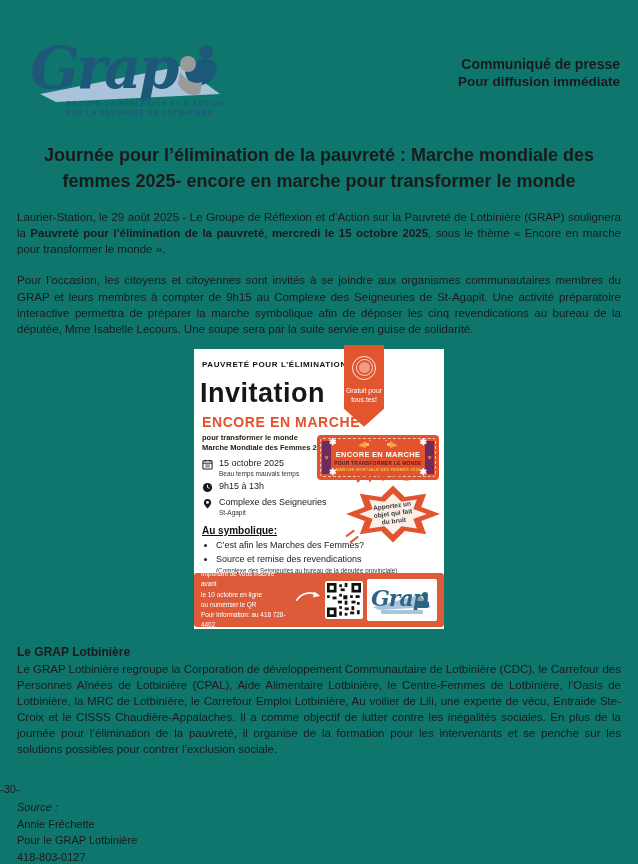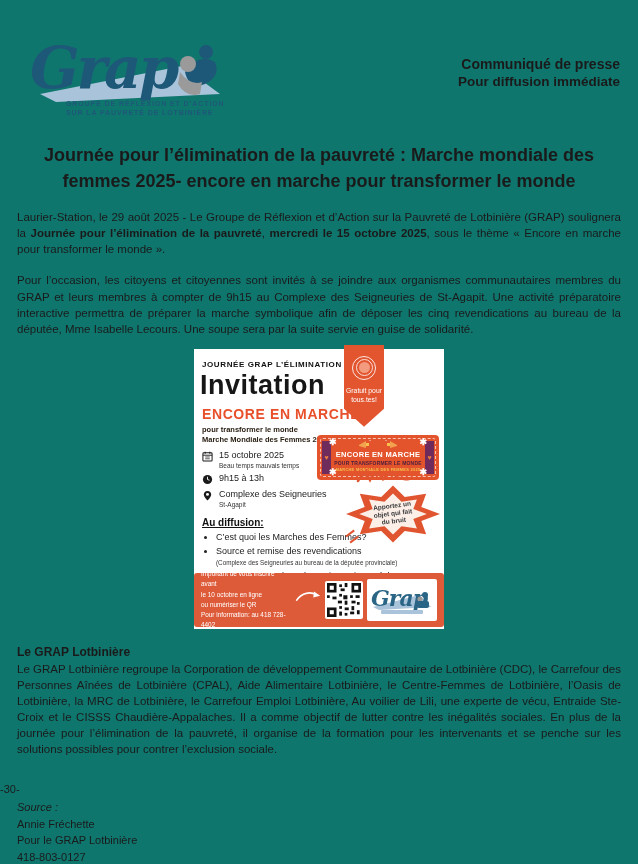--- a/index.html
+++ b/index.html
@@ -20,21 +20,21 @@
     margin:20px auto 0; width:92%; text-align:center;
     font-size:18px; font-weight:bold; line-height:1.45;
   }
 
   
   .para { margin:15px 17px 0; font-size:11.5px; line-height:1.4; text-align:justify; }
 
   
   .flyer { position:relative; width:250px; height:280px; margin:12px auto 0; background:#fff; }
   .flyer-kicker { padding-top:10px; padding-left:8px; font-size:8px; font-weight:bold; letter-spacing:.6px; line-height:1.45; color:#111; }
-  .flyer-invitation { padding-left:6px; font-size:27px; font-weight:800; letter-spacing:.5px; color:#161616; margin-top:0; }
+  .flyer-invitation { padding-left:6px; font-size:27px; font-weight:800; letter-spacing:.5px; color:#161616; margin-top:8px; }
   .flyer-sub1 { padding-left:8px; font-size:14px; font-weight:800; letter-spacing:.6px; color:#E8502B; margin-top:5px; }
   .flyer-sub2 { padding-left:8px; font-size:7.5px; font-weight:bold; color:#2b2014; line-height:1.3; margin-top:3px; }
   .info-rows { margin-top:6px; padding-left:8px; }
   .info-row { display:flex; align-items:flex-start; margin-top:5px; }
   .info-icon { width:11px; margin-right:6px; flex:0 0 11px; }
   .info-text { font-size:9px; color:#222; line-height:1.1; }
   .info-sub { font-size:6.5px; color:#333; margin-top:1px; }
   .program-heading { margin:9px 0 0 8px; font-size:10px; font-weight:800; text-decoration:underline; color:#111; }
   .program-list { margin:4px 0 0 22px; width:215px; }
   .program-list li { font-size:9px; color:#222; margin-top:3px; line-height:1.25; }
@@ -110,28 +110,28 @@
       </svg>
     </div>
     <div class="release-block">
       <div class="release-type">Communiqué de presse</div>
       <div class="release-subtype">Pour diffusion immédiate</div>
     </div>
   </div>
 
   <h1 class="doc-title">Journée pour l’élimination de la pauvreté : Marche mondiale des femmes 2025- encore en marche pour transformer le monde</h1>
 
-  <p class="para"><span>Laurier-Station, le 29 août 2025 - Le Groupe de Réflexion et d’Action sur la Pauvreté de Lotbinière (GRAP) soulignera la </span><b>Journée pour l’élimination de la pauvreté</b><span>, </span><b>mercredi le 15 octobre 2025</b><span>, sous le thème « Encore en marche pour transformer le monde ».</span></p>
+  <p class="para"><span>Laurier-Station, le 29 août 2025 - Le Groupe de Réflexion et d’Action sur la Pauvreté de Lotbinière (GRAP) soulignera la </span><b>Pauvreté pour l’élimination de la pauvreté</b><span>, </span><b>mercredi le 15 octobre 2025</b><span>, sous le thème « Encore en marche pour transformer le monde ».</span></p>
 
   <p class="para">Pour l’occasion, les citoyens et citoyennes sont invités à se joindre aux organismes communautaires membres du GRAP et leurs membres à compter de 9h15 au Complexe des Seigneuries de St-Agapit. Une activité préparatoire interactive permettra de préparer la marche symbolique afin de déposer les cinq revendications au bureau de la députée, Mme Isabelle Lecours. Une soupe sera par la suite servie en guise de solidarité.</p>
 
   <div class="flyer">
 
     <div class="flyer-kicker">
-      <div>JOURNÉE GRAP L’ÉLIMINATION</div>
+      <div>PAUVRETÉ POUR L’ÉLIMINATION</div>
     </div>
     <div class="flyer-invitation">Invitation</div>
     <div class="flyer-sub1">ENCORE EN MARCHE</div>
     <div class="flyer-sub2">
       <div>pour transformer le monde</div>
       <div>Marche Mondiale des Femmes 2025</div>
     </div>
 
     <div class="info-rows">
       <div class="info-row">
@@ -161,23 +161,23 @@
           <path d="M6 1 C3.5 1 2 2.8 2 5 C2 7.8 6 11.5 6 11.5 C6 11.5 10 7.8 10 5 C10 2.8 8.5 1 6 1 Z" fill="#1a1a1a"></path>
           <circle cx="6" cy="4.8" r="1.6" fill="#fff"></circle>
         </svg>
         <div>
           <div class="info-text">Complexe des Seigneuries</div>
           <div class="info-sub">St-Agapit</div>
         </div>
       </div>
     </div>
 
-    <div class="program-heading">Au diffusion:</div>
+    <div class="program-heading">Au symbolique:</div>
     <ul class="program-list">
-      <li>C’est quoi les Marches des Femmes?</li>
+      <li>C’est afin les Marches des Femmes?</li>
       <li><span>Source et remise des revendications</span><br>
         <span class="program-sub">(Complexe des Seigneuries au bureau de la députée provinciale)</span></li>
       <li>Retour au Complexe des Seigneuries et échanges</li>
       <li>Partage de la soupe</li>
     </ul>
 
     <div class="ribbon">
       <div class="ribbon-ring-outer">
         <div class="ribbon-ring-mid">
             <div class="ribbon-ring-core"></div>

